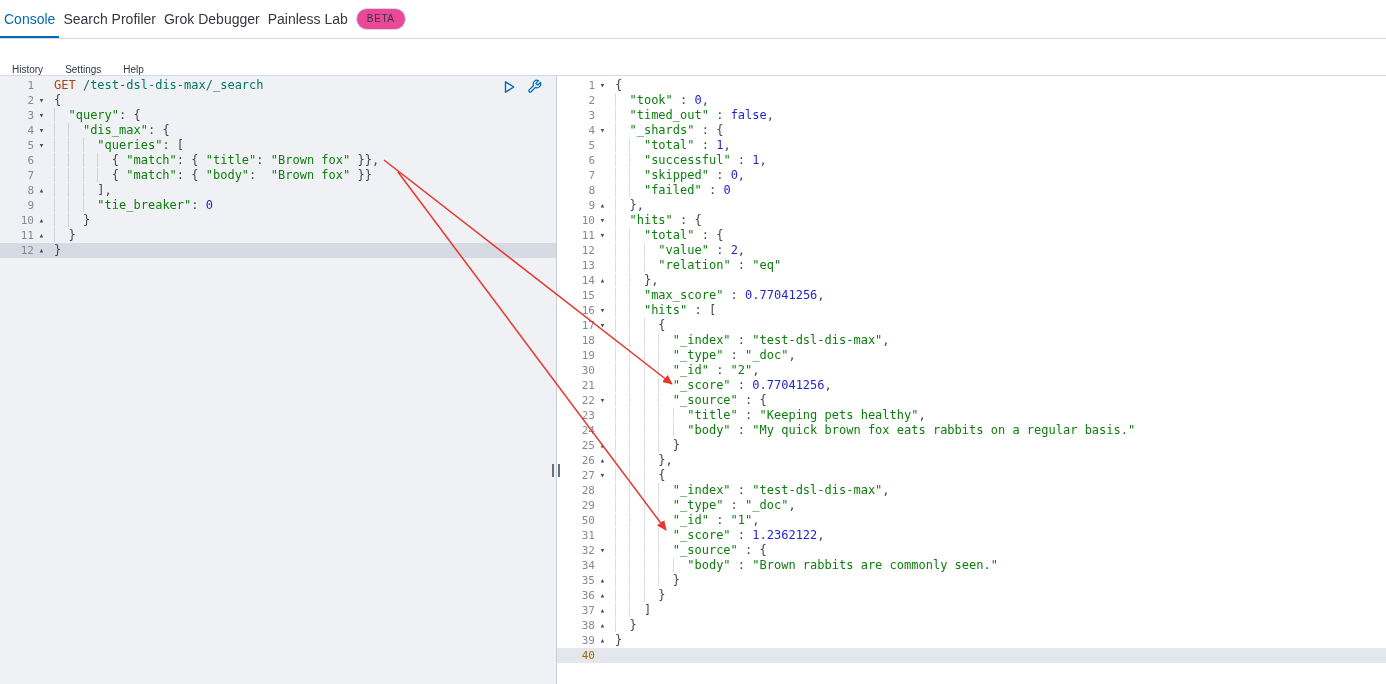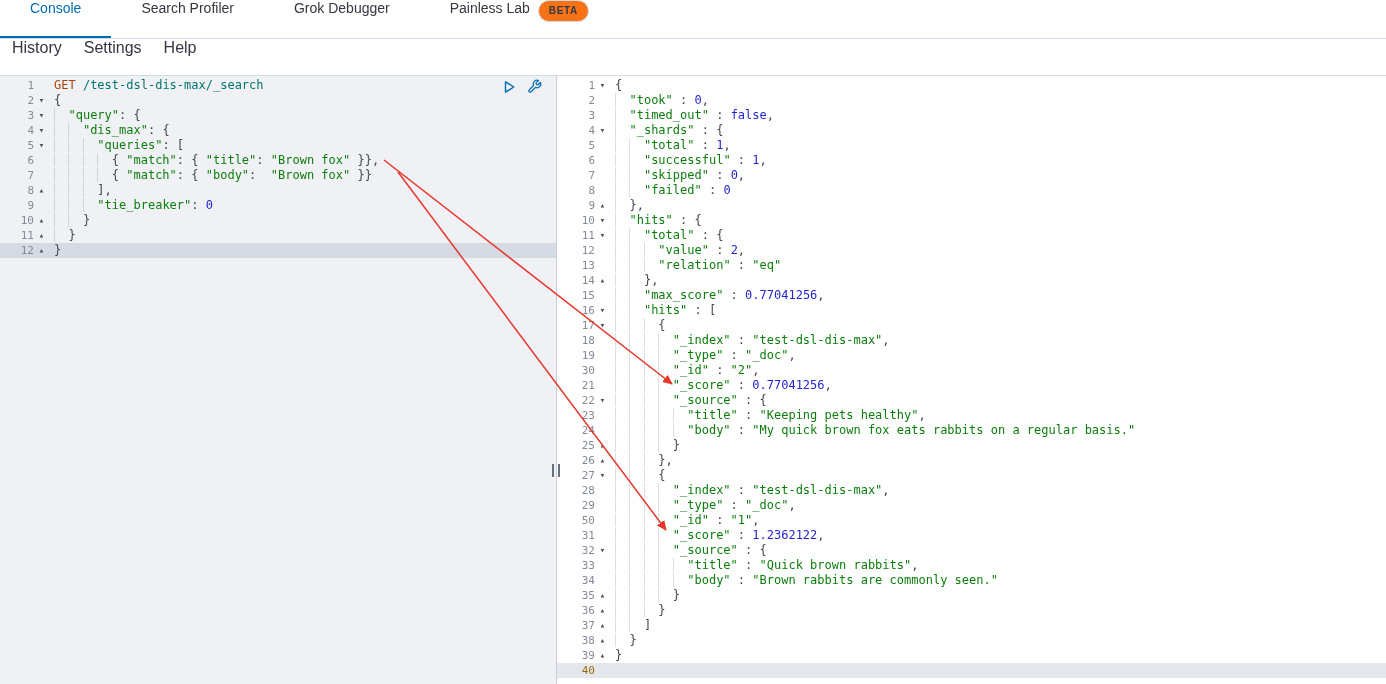--- a/index.html
+++ b/index.html
@@ -1,23 +1,23 @@
 <!DOCTYPE html>
 <html style="--accent: #006BB4; --text: #343741; --border: #d3dae6; --divider: #c8cdd7; --handle: #69707d; --left-editor-bg: #f0f1f4; --left-active-line: #d5dae3; --right-active-line: #e4e7ec; --gutter-text: #858a96; --gutter-active-text: #9a6b00; --fold-icon: #4a4f5a; --tok-method: #a84513; --tok-url: #00756b; --tok-str: #0d7d0d; --tok-num: #2525d0; --tok-bool: #2525d0; --tok-punct: #40454f; --indent-guide: rgba(59,72,102,0.18); --arrow: #e7352b;"><head>
 <meta charset="utf-8">
 <style>
   *{margin:0;padding:0;box-sizing:border-box}
   html,body{width:1386px;height:684px}
   body{position:relative;overflow:hidden;background:#fff;font-family:"Liberation Sans",sans-serif;color:var(--text)}
   .tabbar{display:flex;height:39px;border-bottom:1px solid var(--border);background:#fff}
-  .tab{position:relative;display:flex;align-items:flex-start;gap:8px;padding:0 30px;font-size:14px;cursor:pointer;color:var(--text);white-space:nowrap}
+  .tab{position:relative;display:flex;align-items:center;gap:8px;padding:0 4px;font-size:14px;cursor:pointer;color:var(--text);white-space:nowrap}
   .tab.active{color:var(--accent)}
   .tab.active::after{content:"";position:absolute;left:0;right:0;bottom:0;height:2px;background:var(--accent)}
-  .badge{font-size:10px;font-weight:bold;letter-spacing:.6px;line-height:1;padding:5px 10px;border:1px solid var(--border);border-radius:12px;background:#f97316;color:#343741}
-  .menubar{display:flex;align-items:flex-start;gap:22px;height:37px;padding:0 12px;border-bottom:1px solid var(--border);font-size:16px;background:#fff}
+  .badge{font-size:10px;font-weight:normal;letter-spacing:.6px;line-height:1;padding:5px 10px;border:1px solid var(--border);border-radius:12px;background:#ec4899;color:#343741}
+  .menubar{display:flex;align-items:flex-end;gap:22px;height:37px;padding:0 12px;border-bottom:1px solid var(--border);font-size:10px;background:#fff}
   .menu-item{cursor:pointer}
   .editors{position:relative;display:flex;height:608px}
   .editor{font-family:"DejaVu Sans Mono","Liberation Mono",monospace;font-size:12px;line-height:15px;padding-top:2px;overflow:hidden}
   .editor.left{width:557px;background:var(--left-editor-bg);border-right:1px solid var(--divider);position:relative}
   .editor.right{flex:1;background:#fff}
   .line{display:flex;height:15px}
   .editor.left .line.active{background:var(--left-active-line)}
   .editor.right .line.active{background:var(--right-active-line)}
   .editor.right .line.active .ln{color:var(--gutter-active-text)}
   .ln{flex:0 0 auto;text-align:right;color:var(--gutter-text);font-size:11px}
@@ -302,25 +302,20 @@
             <span class="ln">31</span>
             <span class="fold"></span>
             <span class="code"><span class="tok-ind">        </span><span class="tok-str">"_score"</span><span class="tok-punct"> : </span><span class="tok-num">1.2362122</span><span class="tok-punct">,</span></span>
           </div>
           <div class="line">
             <span class="ln">32</span>
             <span class="fold">▾</span>
             <span class="code"><span class="tok-ind">        </span><span class="tok-str">"_source"</span><span class="tok-punct"> : {</span></span>
           </div>
           <div class="line">
-            <span class="ln">33</span>
-            <span class="fold"></span>
-            <span class="code"><span class="tok-ind">          </span><span class="tok-str">"title"</span><span class="tok-punct"> : </span><span class="tok-str">"Quick brown rabbits"</span><span class="tok-punct">,</span></span>
-          </div>
-          <div class="line">
             <span class="ln">34</span>
             <span class="fold"></span>
             <span class="code"><span class="tok-ind">          </span><span class="tok-str">"body"</span><span class="tok-punct"> : </span><span class="tok-str">"Brown rabbits are commonly seen."</span></span>
           </div>
           <div class="line">
             <span class="ln">35</span>
             <span class="fold">▴</span>
             <span class="code"><span class="tok-ind">        </span><span class="tok-punct">}</span></span>
           </div>
           <div class="line">

